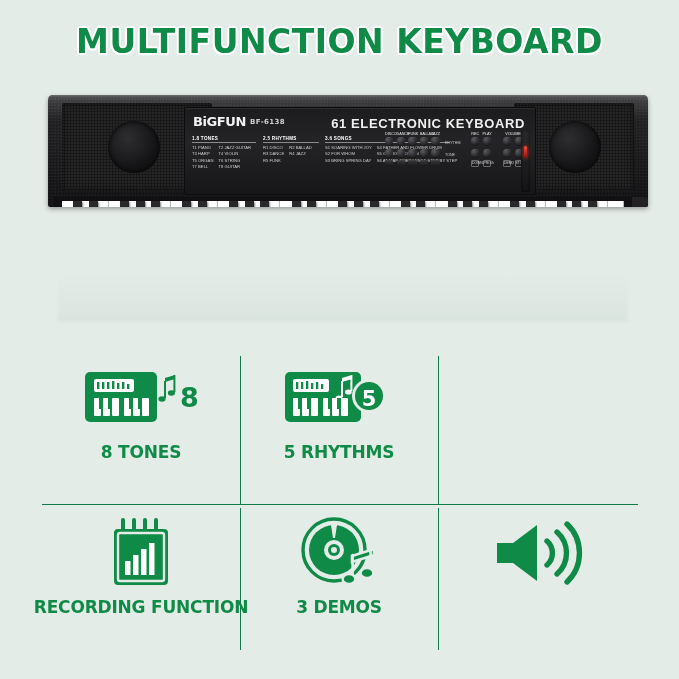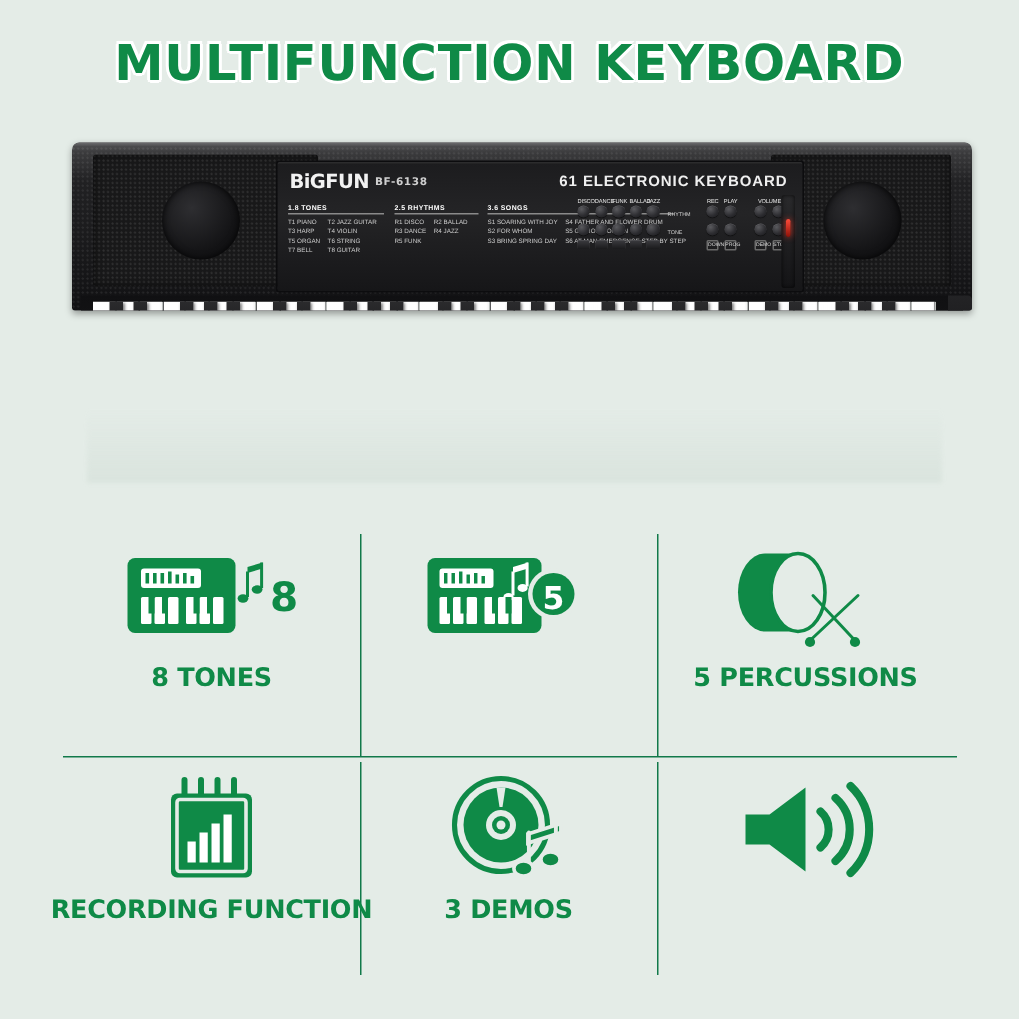--- a/index.html
+++ b/index.html
@@ -115,21 +115,21 @@
     font-family: "DejaVu Sans", sans-serif;
     font-weight: bold; font-size: 13px; color: #f2f2f2;
     letter-spacing: -0.4px;
   }
   .brand .model {
     font-size: 7px; font-weight: bold; color: #cfcfcf;
     letter-spacing: .4px; margin-left: 4px; vertical-align: 2px;
   }
   .panel-title {
     position: absolute; right: 10px; top: 8px;
-    font-size: 10px; font-weight: bold; color: #efefef;
+    font-size: 13px; font-weight: bold; color: #efefef;
     letter-spacing: .6px;
   }
 
   
   .plist { position: absolute; top: 28px; color: #d9d9d9; }
   .plist .hd {
     font-size: 4.6px; font-weight: bold; color: #ffffff;
     letter-spacing: .3px; border-bottom: 1px solid #8a8a8a;
     padding-bottom: 1px; margin-bottom: 2px; white-space: nowrap;
   }
@@ -572,37 +572,23 @@
             <rect x="19" y="36" width="4" height="11"></rect>
             <rect x="28" y="36" width="4" height="11"></rect>
             <rect x="49" y="36" width="4" height="11"></rect>
             <rect x="58" y="36" width="4" height="11"></rect>
           </g>
           <circle cx="90" cy="34" r="17" fill="#e4ece7"></circle>
           <circle cx="90" cy="34" r="14" fill="#0f8a47"></circle>
           <text x="90" y="44" text-anchor="middle" font-family="DejaVu Sans, sans-serif" font-size="21" font-weight="bold" fill="#ffffff">5</text>
         </svg>
       </div>
+      <div class="cap">5 RHYTHMS</div>
     </div>
 
-    <div class="cell r0 k2">
-      <div class="ico">
-        <svg width="110" height="74" viewBox="0 0 110 74">
-          <path d="M28 8 h22 a18 26 0 0 1 0 52 h-22 a18 26 0 0 1 0 -52 z" fill="#0f8a47"></path>
-          <ellipse cx="50" cy="34" rx="18" ry="26" fill="#e4ece7" stroke="#0f8a47" stroke-width="2.4"></ellipse>
-          <g stroke="#0f8a47" stroke-width="2" fill="none" stroke-linecap="round">
-            <line x1="58" y1="66" x2="90" y2="36"></line>
-            <line x1="60" y1="36" x2="88" y2="66"></line>
-          </g>
-          <circle cx="58" cy="67" r="3.4" fill="#0f8a47"></circle>
-          <circle cx="88" cy="67" r="3.4" fill="#0f8a47"></circle>
-        </svg>
-      </div>
-      <div class="cap">5 PERCUSSIONS</div>
-    </div>
 
     <div class="cell r1 k0">
       <div class="ico">
         <svg width="80" height="76" viewBox="0 0 80 76">
           <g stroke="#0f8a47" stroke-width="4" stroke-linecap="round">
             <line x1="22" y1="5" x2="22" y2="17"></line>
             <line x1="33" y1="5" x2="33" y2="17"></line>
             <line x1="44" y1="5" x2="44" y2="17"></line>
             <line x1="55" y1="5" x2="55" y2="17"></line>
           </g>

